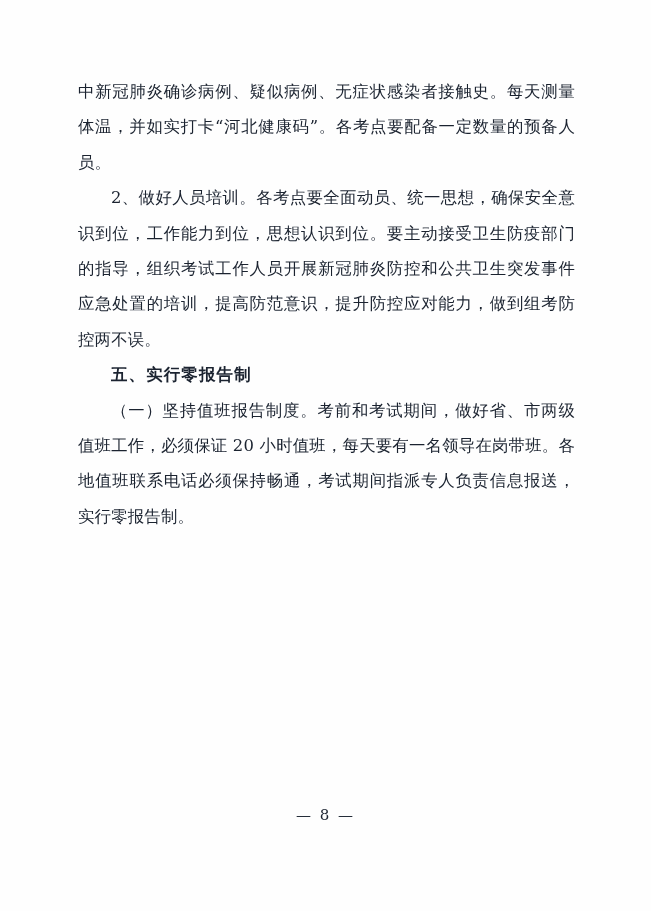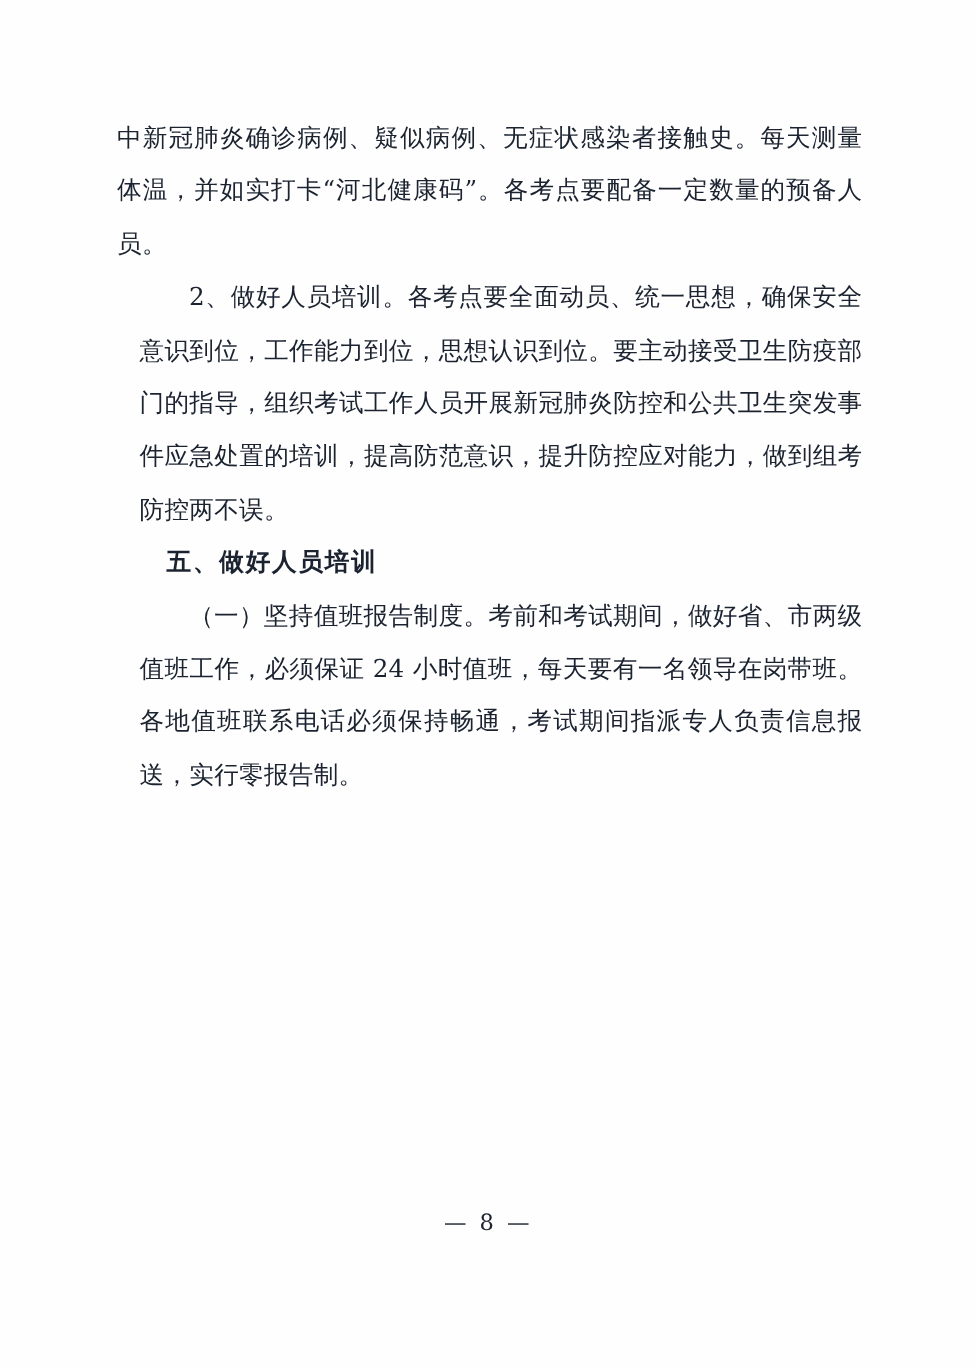--- a/index.html
+++ b/index.html
@@ -32,21 +32,20 @@
     line-height: 35.4px;
     color: #1b2330;
     text-align: justify;
     text-justify: inter-ideograph;
     letter-spacing: 0.2px;
     margin: 0;
     font-family: "DejaVu Serif", "Liberation Serif", serif;
   }
   .indent {
     text-indent: 33px;
-    margin-left: 15px;
   }
   .heading {
     font-weight: bold;
     text-indent: 33px;
     letter-spacing: 1.2px;
   }
   .page-number {
     position: absolute;
     left: 0;
     right: 0;
@@ -62,21 +61,21 @@
 <body>
 
 <div class="page">
   <div class="page-inner">
 
     <p class="para">中新冠肺炎确诊病例、疑似病例、无症状感染者接触史。每天测量体温，并如实打卡“河北健康码”。各考点要配备一定数量的预备人员。</p>
 
     <p class="para indent">2、做好人员培训。各考点要全面动员、统一思想，确保安全意识到位，工作能力到位，思想认识到位。要主动接受卫生防疫部门的指导，组织考试工作人员开展新冠肺炎防控和公共卫生突发事件应急处置的培训，提高防范意识，提升防控应对能力，做到组考防控两不误。</p>
 
 
-    <p class="para heading">五、做好人员培训</p>
+    <p class="para heading">五、实行零报告制</p>
 
-    <p class="para indent">（一）坚持值班报告制度。考前和考试期间，做好省、市两级值班工作，必须保证 24 小时值班，每天要有一名领导在岗带班。各地值班联系电话必须保持畅通，考试期间指派专人负责信息报送，实行零报告制。</p>
+    <p class="para indent">（一）坚持值班报告制度。考前和考试期间，做好省、市两级值班工作，必须保证 20 小时值班，每天要有一名领导在岗带班。各地值班联系电话必须保持畅通，考试期间指派专人负责信息报送，实行零报告制。</p>
 
 
   </div>
 
   <div class="page-number">— 8 —</div>
 </div>
 
 </body></html>

